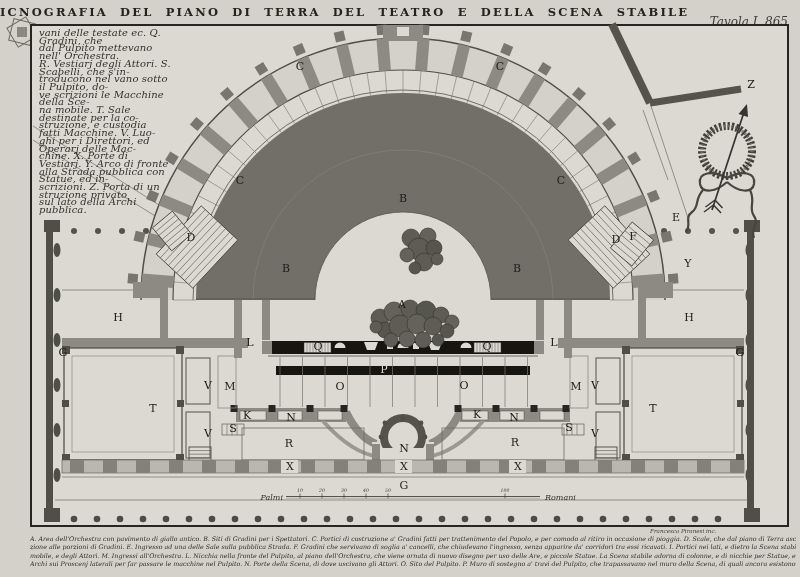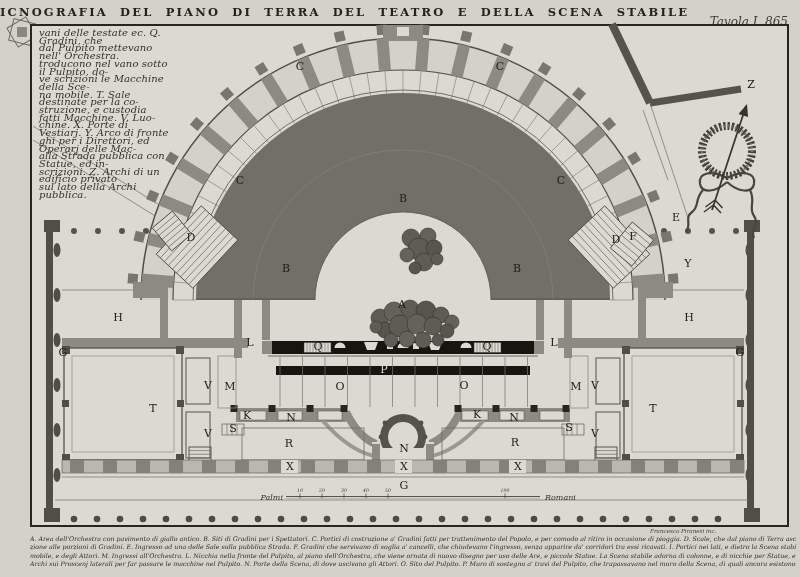--- a/index.html
+++ b/index.html
@@ -569,28 +569,29 @@
         <text x="404" y="470" class="plan-letter" font-size="9.5">X</text>
         <text x="518" y="470" class="plan-letter" font-size="9.5">X</text>
         <text x="688" y="267" class="plan-letter">Y</text>
         <text x="751" y="88" class="plan-letter">Z</text>
       </g>
   </svg>
 
   <div class="legend" id="legend-left">
       <div>vani delle testate ec. Q. Gradini, che</div>
       <div>dal Pulpito mettevano nell' Orchestra.</div>
+      <div>R. Vestiarj degli Attori. S. Scabelli, che s'in-</div>
       <div>troducono nel vano sotto il Pulpito, do-</div>
       <div>ve scrizioni le Macchine della Sce-</div>
       <div>na mobile. T. Sale destinate per la co-</div>
       <div>struzione, e custodia fatti Macchine. V. Luo-</div>
+      <div>ghi per i Direttori, ed Operarj delle Mac-</div>
       <div>chine. X. Porte di Vestiarj. Y. Arco di fronte</div>
-      <div>ghi per i Direttori, ed Operarj delle Mac-</div>
       <div>alla Strada pubblica con Statue, ed in-</div>
-      <div>scrizioni. Z. Archi di un edificio privato</div>
+      <div>scrizioni. Z. Porta di un struzione privato</div>
       <div>sul lato della Archi pubblica.</div>
     </div>
   <div class="caption" id="caption-bottom">
       <div>A. Area dell'Orchestra con pavimento di giallo antico. B. Siti di Gradini per i Spettatori. C. Portici di costruzione a' Gradini fatti per trattenimento del Popolo, e per comodo al ritiro in occasione di pioggia. D. Scale, che dal piano di Terra ascendono ai corridori di communica-</div>
       <div>zione alle porzioni di Gradini. E. Ingresso ad una delle Sale sulla pubblica Strada. F. Gradini che servivano di soglia a' cancelli, che chiudevano l'ingresso, senza apparire da' corridori tra essi ricavati. I. Portici nei lati, e dietro la Scena stabile per trattenimento di</div>
       <div>mobile, e degli Attori. M. Ingressi all'Orchestra. L. Nicchia nella fronte del Pulpito, al piano dell'Orchestra, che viene ornata di nuovo disegno per uso delle Are, e piccole Statue. La Scena stabile adorna di colonne, e di nicchie per Statue, e di ricchi marmi. Proscenj di fianchi</div>
       <div>Archi sui Proscenj laterali per far passare le macchine nel Pulpito. N. Porte della Scena, di dove uscivano gli Attori. O. Sito del Pulpito. P. Muro di sostegno a' travi del Pulpito, che trapassavano nel muro della Scena, di quali ancora esistono li</div>
     </div>
   <div class="sig">Francesco Piranesi inc.</div>
 </div>

